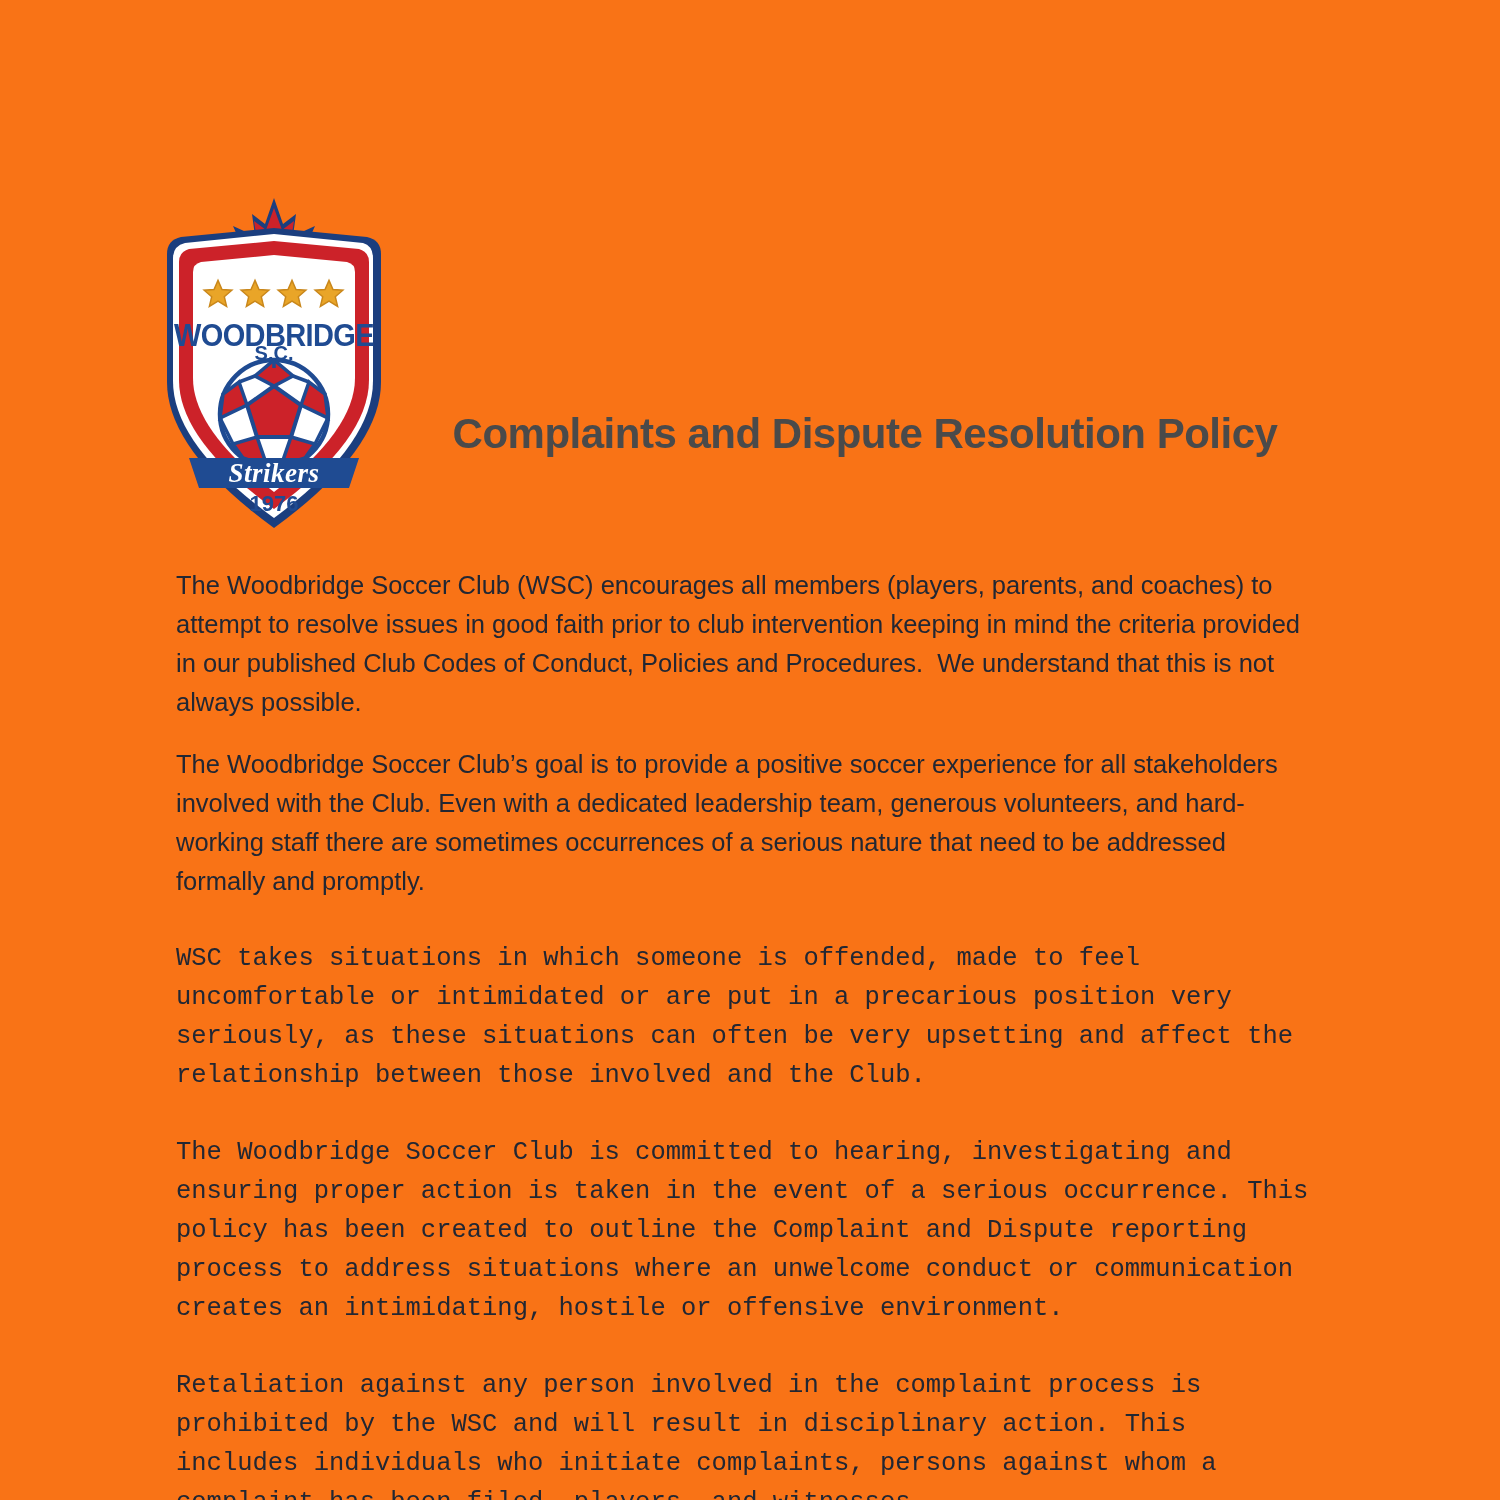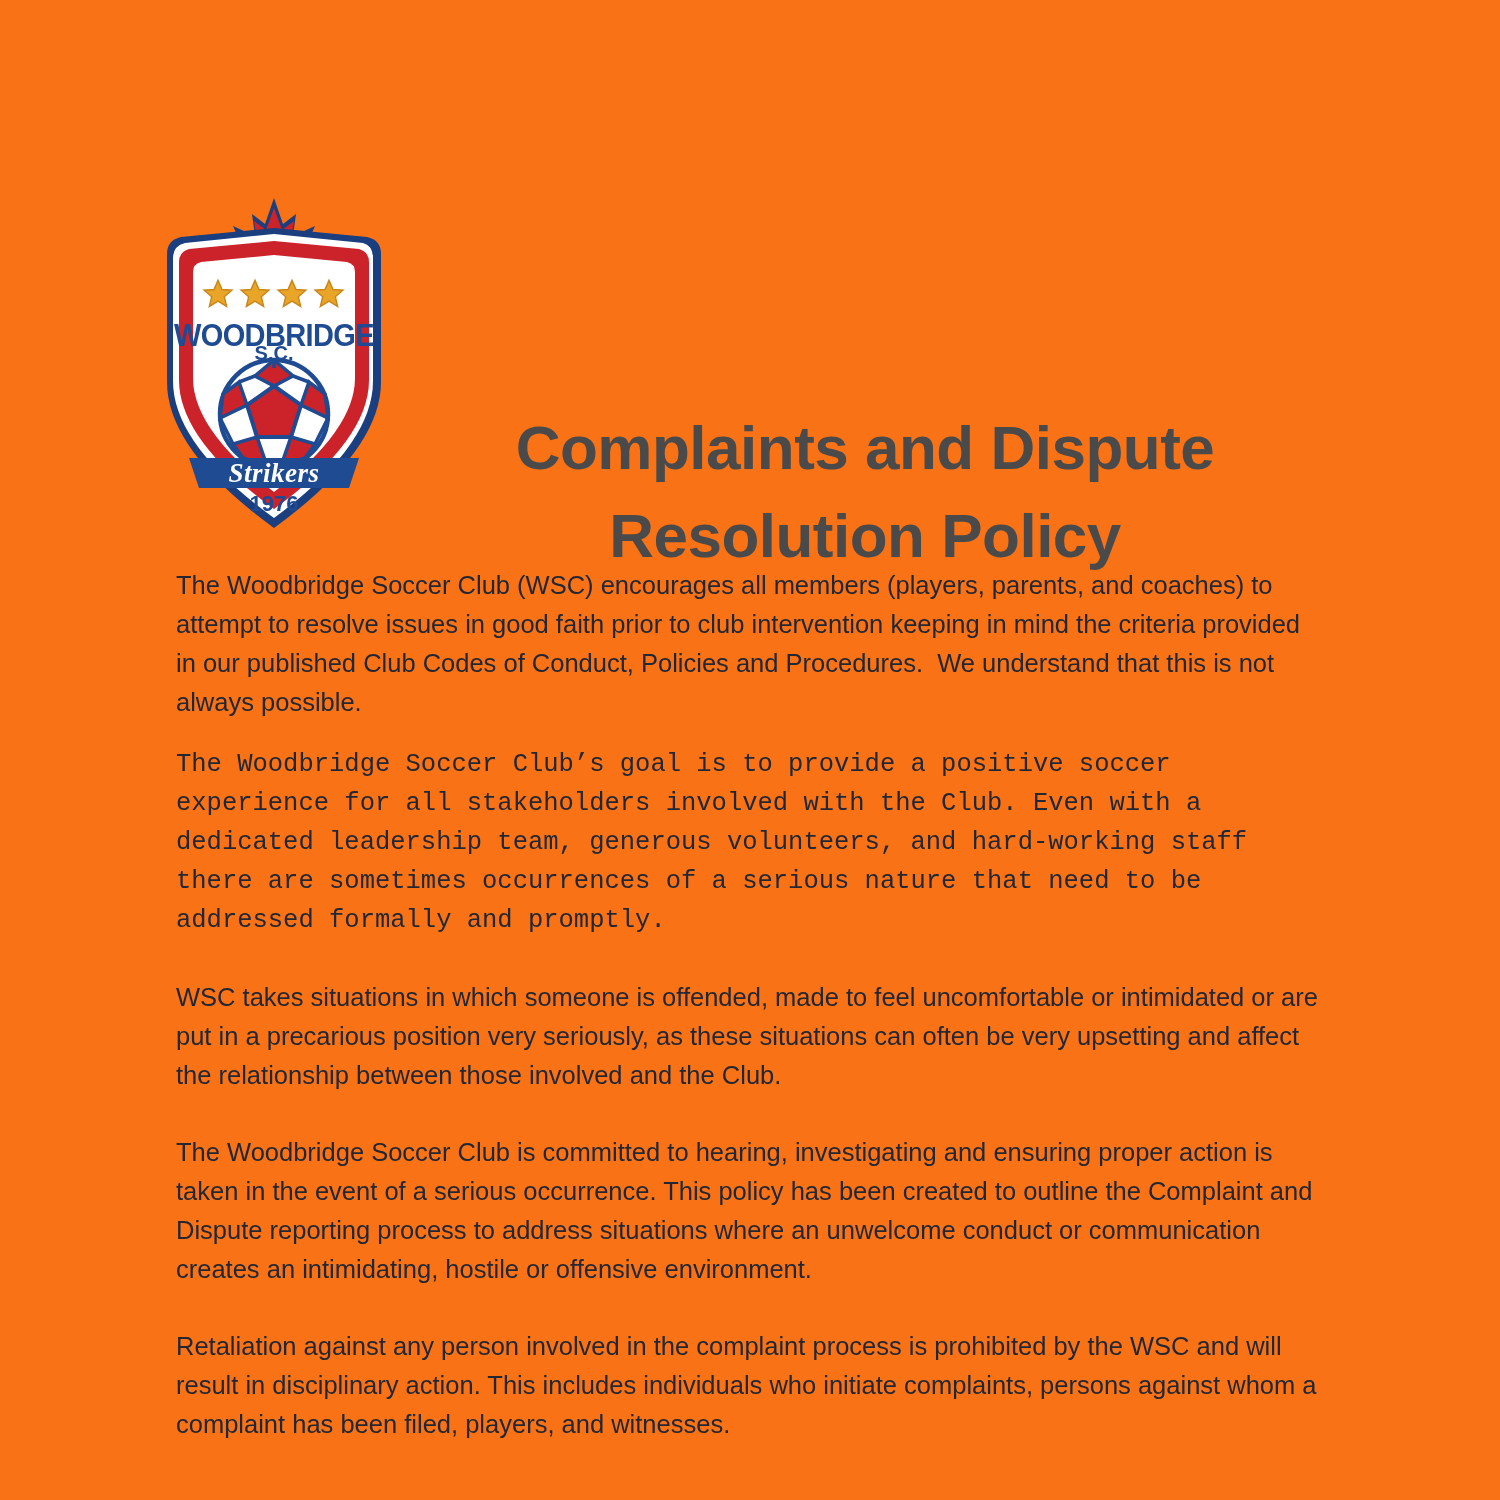--- a/index.html
+++ b/index.html
@@ -41,21 +41,21 @@
     height: 332px;
   }
   .crest svg { display: block; width: 100%; height: 100%; }
 
   .doc-title {
     position: absolute;
     left: 400px;
     top: 362px;
     width: 930px;
     text-align: center;
-    font-size: 62px;
+    font-size: 42px;
     line-height: 88px;
     font-weight: bold;
     color: #4a4a4a;
     letter-spacing: -0.5px;
     font-family: "Liberation Sans", sans-serif;
   }
 
   
   .body-copy {
     position: absolute;
@@ -67,22 +67,22 @@
   .para {
     font-size: 25.5px;
     line-height: 39px;
     color: #222733;
     margin: 0 0 0 0;
     text-align: left;
     font-family: "Liberation Sans", sans-serif;
     white-space: pre-wrap;
   }
   .para.gap-sm { margin-top: 0px; }
-  .para.gap-md { margin-top: 23px; font-family: Liberation Mono, monospace; }
-  .para.gap-lg { margin-top: 38px; }
+  .para.gap-md { margin-top: 23px; }
+  .para.gap-lg { margin-top: 38px; font-family: Liberation Mono, monospace; }
 </style>
 </head>
 <body>
 
 <div class="page">
 
   <div class="header">
 
     <div class="crest">
       <svg viewBox="0 0 222 332" xmlns="http://www.w3.org/2000/svg" aria-hidden="true">

